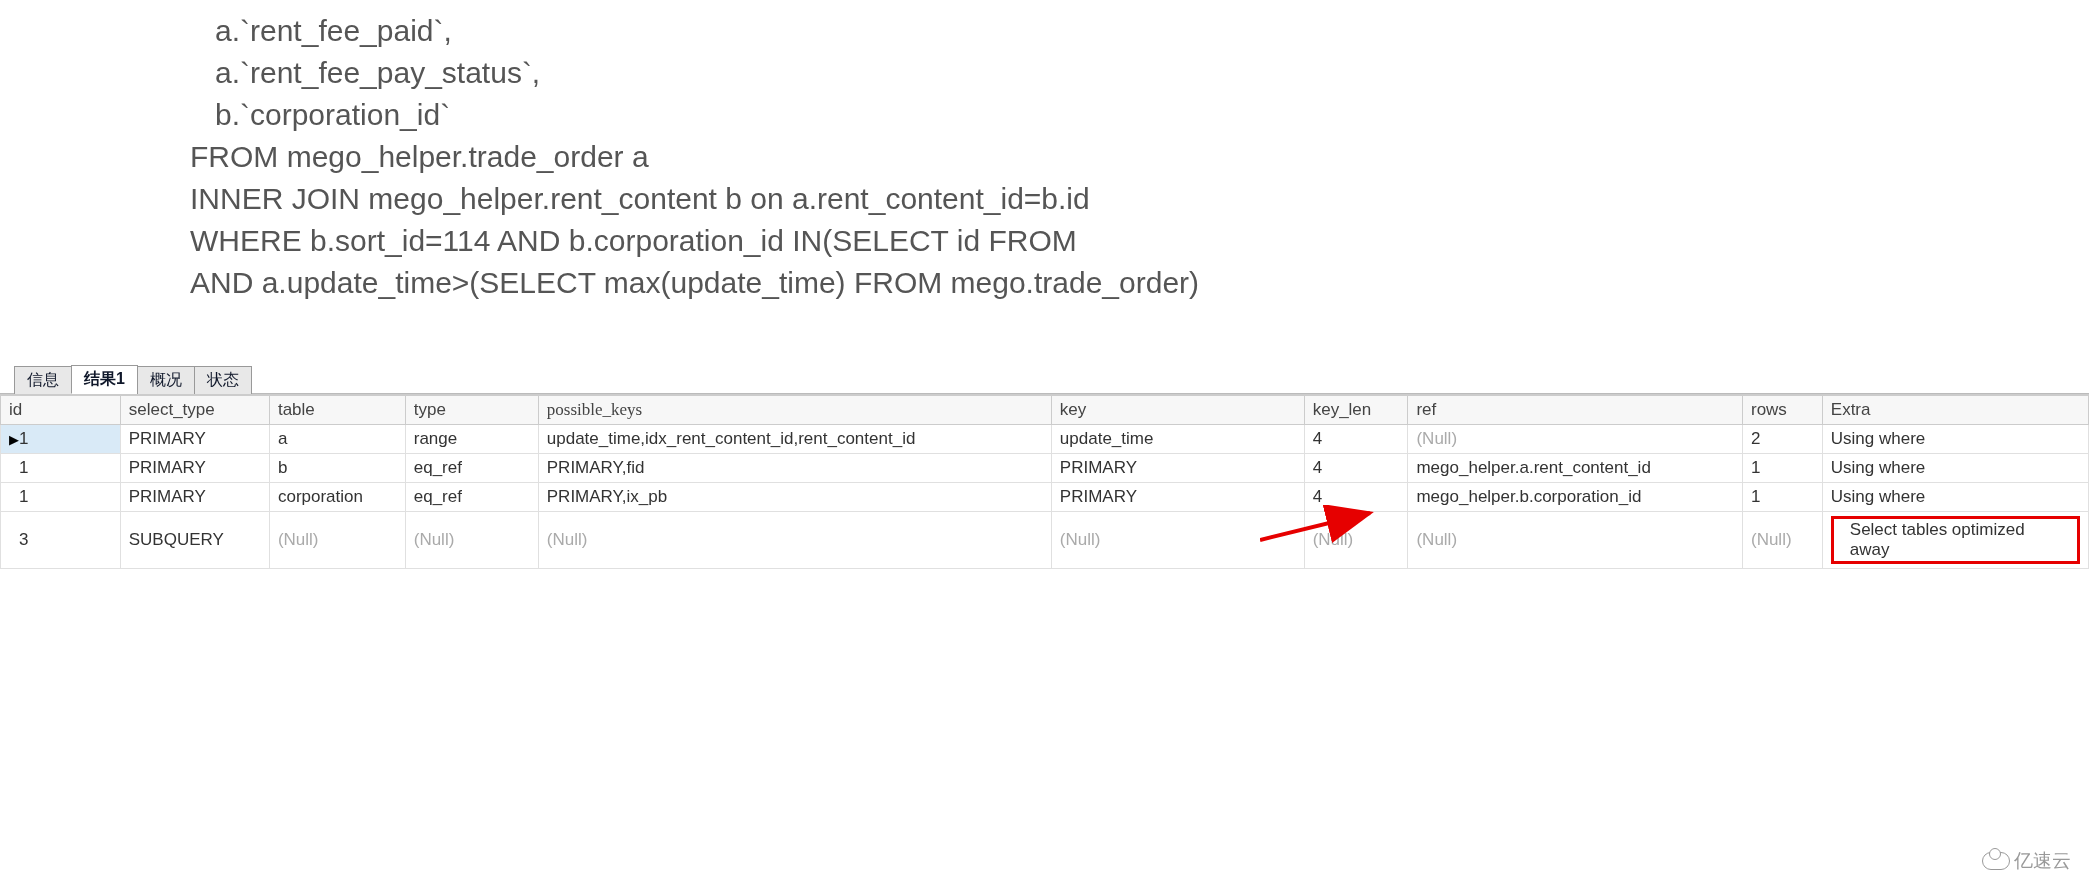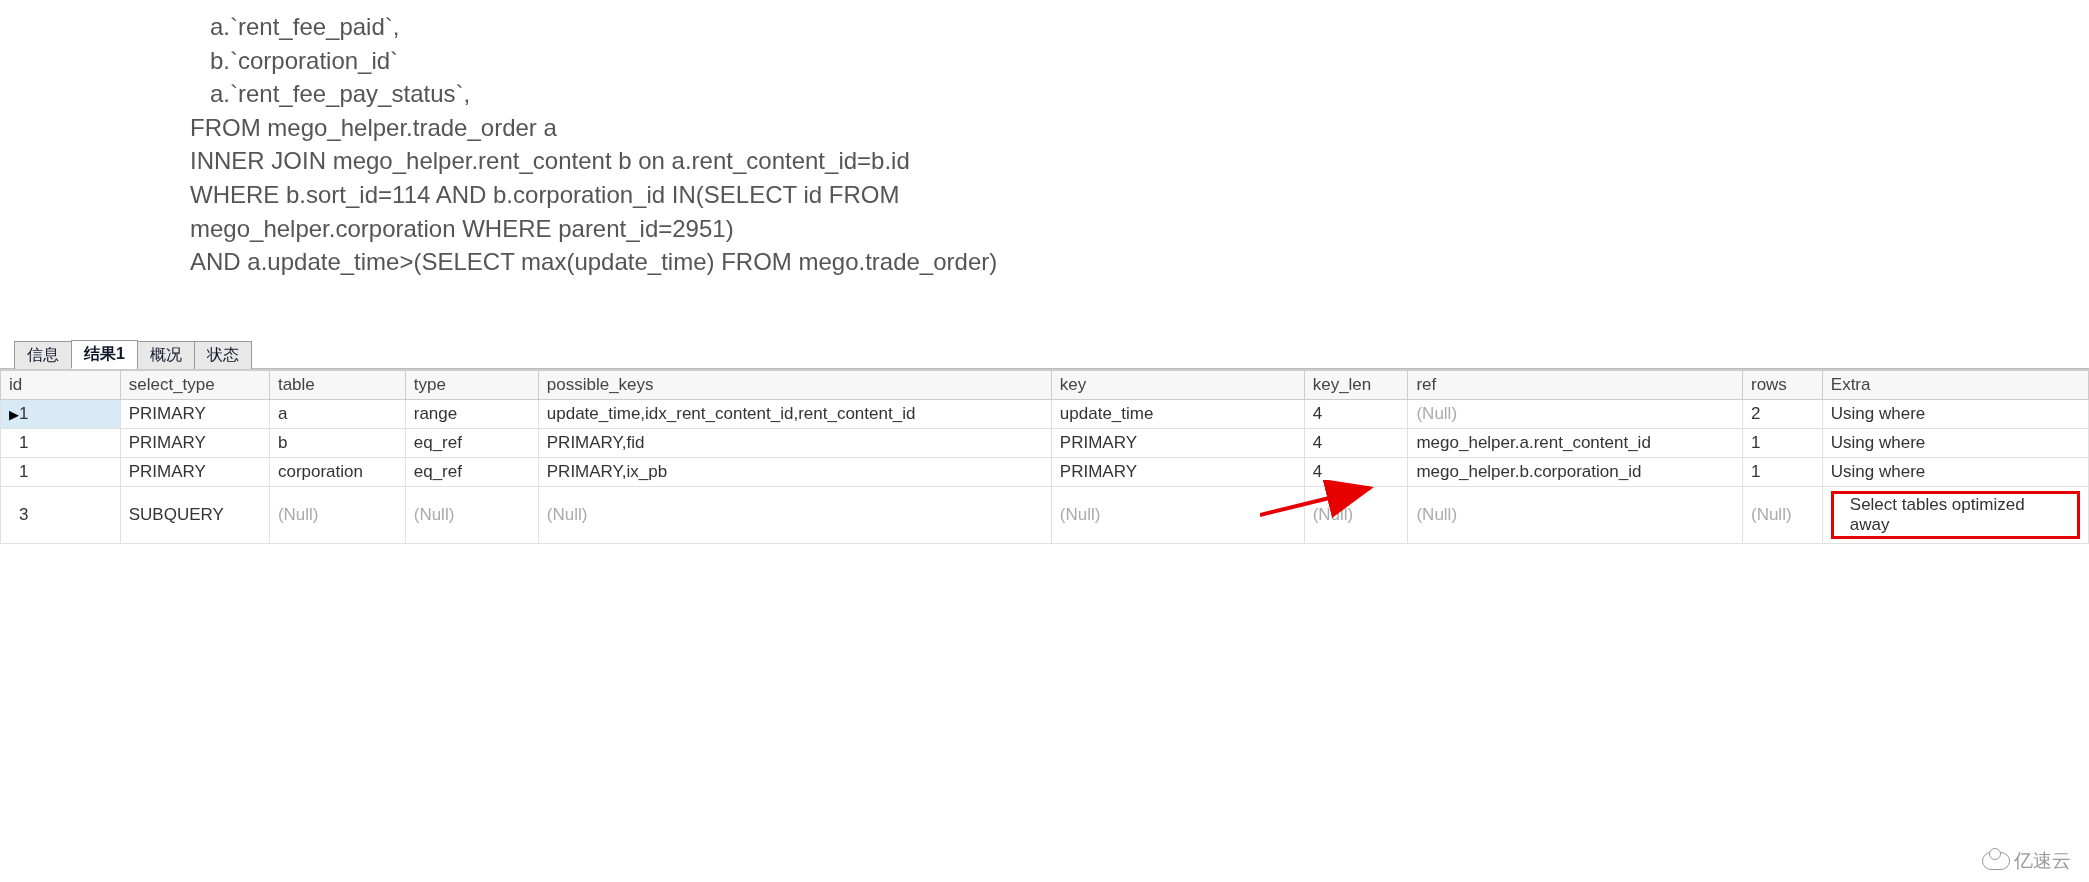--- a/index.html
+++ b/index.html
@@ -6,21 +6,21 @@
   body {
     margin: 0;
     padding: 0;
     font-family: Arial, "Microsoft YaHei", sans-serif;
     background: #ffffff;
     color: #333;
     width: 2089px;
   }
   .sql-area {
     padding: 10px 0 60px 190px;
-    font-size: 24px;
+    font-size: 30px;
     line-height: 1.4;
     color: #555;
   }
   .sql-line { white-space: pre; }
   .tabs-bar {
     display: flex;
     align-items: flex-end;
     border-bottom: 1px solid #bbb;
     padding-left: 14px;
     height: 30px;
@@ -61,21 +61,21 @@
   }
   table.grid td {
     border: 1px solid #e0e0e0;
     padding: 4px 8px;
     background: #fff;
   }
   .col-id { width: 90px; }
   .col-select_type { width: 100px; }
   .col-table { width: 100px; }
   .col-type { width: 100px; }
-  .col-possible_keys { width: 370px; }
+  .col-possible_keys { width: 370px; font-family: Liberation Serif, serif; }
   .col-key { width: 190px; margin-left: 25px; }
   .col-key_len { width: 78px; margin-left: 44px; }
   .col-ref { width: 240px; }
   .col-rows { width: 60px; margin-top: 48px; }
   .col-Extra { width: 200px; }
   .null-val { color: #aaa; }
   .row-marker {
     display: inline-block;
     width: 10px;
     color: #000;
@@ -116,26 +116,25 @@
     position:absolute;
     width:10px;height:10px;border:1.5px solid #999;border-radius:50%;
     top:-5px;left:6px;background:#fff;
   }
 </style>
 </head>
 <body>
 
 <div class="sql-area">
   <div class="sql-line">   a.`rent_fee_paid`,</div>
+  <div class="sql-line">   a.`rent_fee_pay_status`,</div>
   <div class="sql-line">   b.`corporation_id`</div>
-  <div class="sql-line">   a.`rent_fee_pay_status`,</div>
   <div class="sql-line">FROM mego_helper.trade_order a</div>
   <div class="sql-line">INNER JOIN mego_helper.rent_content b on a.rent_content_id=b.id</div>
   <div class="sql-line">WHERE b.sort_id=114 AND b.corporation_id IN(SELECT id FROM</div>
-  <div class="sql-line">mego_helper.corporation WHERE parent_id=2951)</div>
   <div class="sql-line">AND a.update_time&gt;(SELECT max(update_time) FROM mego.trade_order)</div>
 </div>
 
 <div class="tabs-bar">
   <div class="tab">信息</div>
   <div class="tab active">结果1</div>
   <div class="tab">概况</div>
   <div class="tab">状态</div>
 </div>
 

